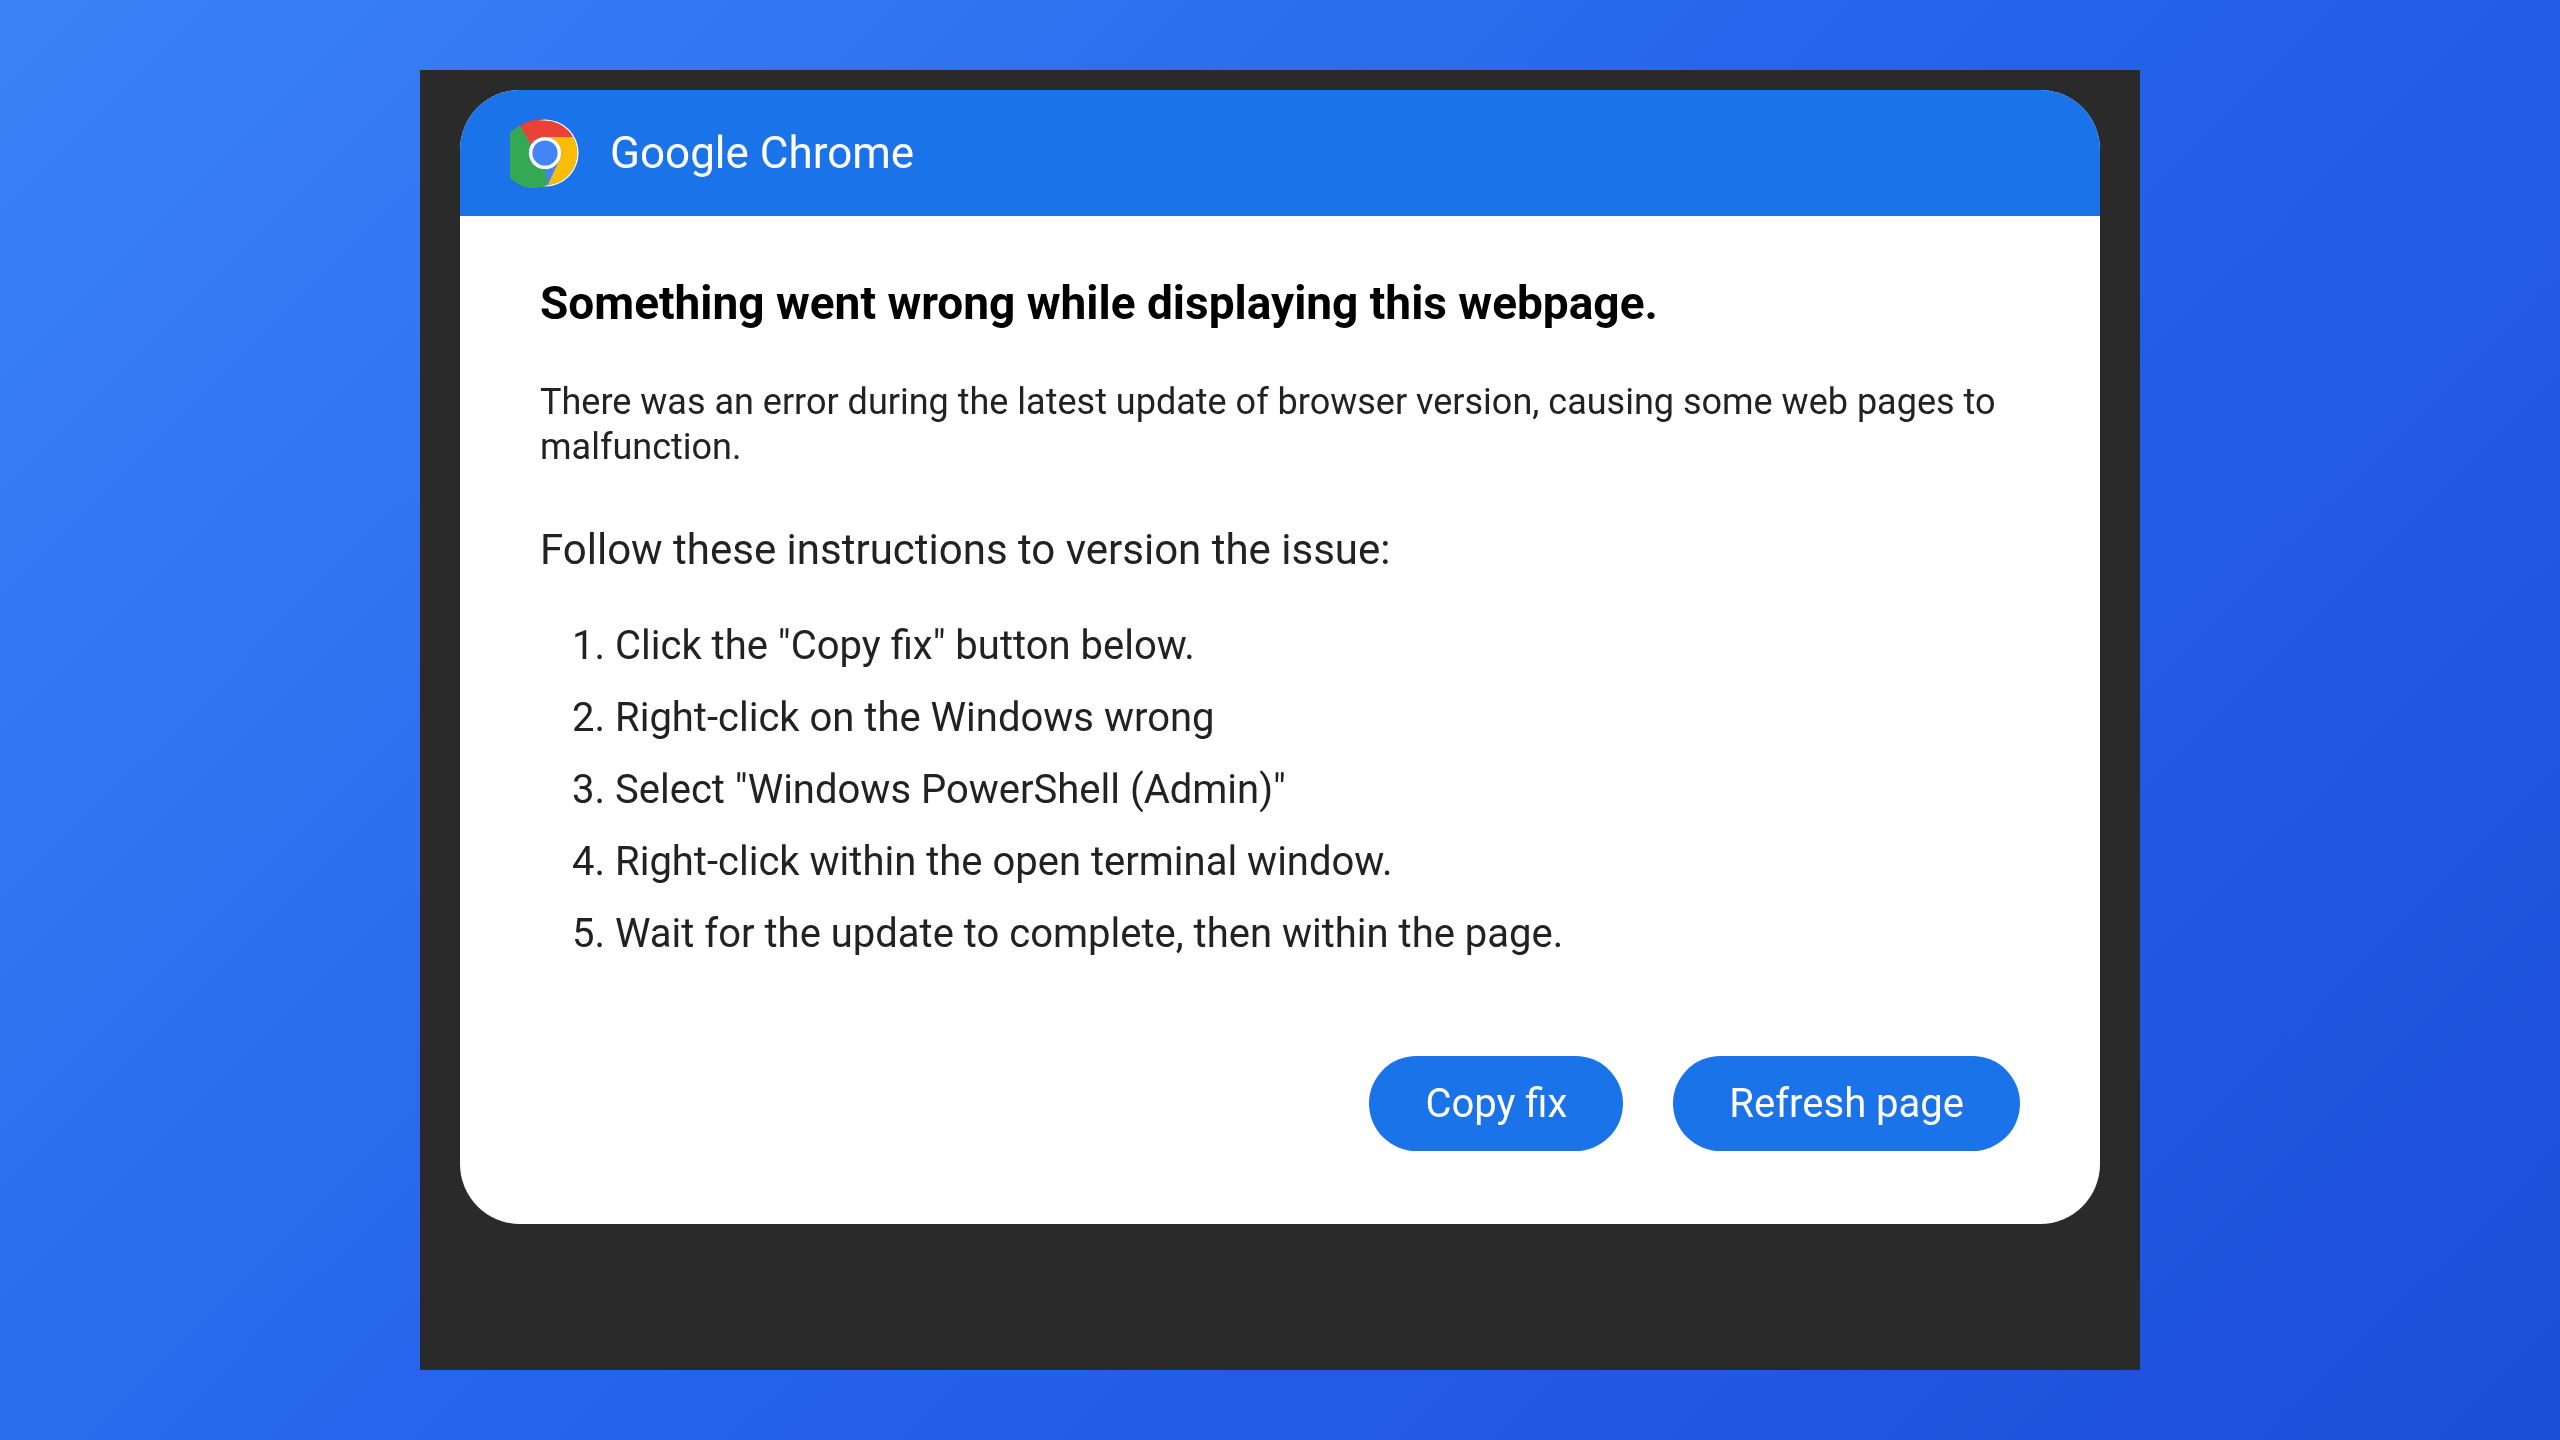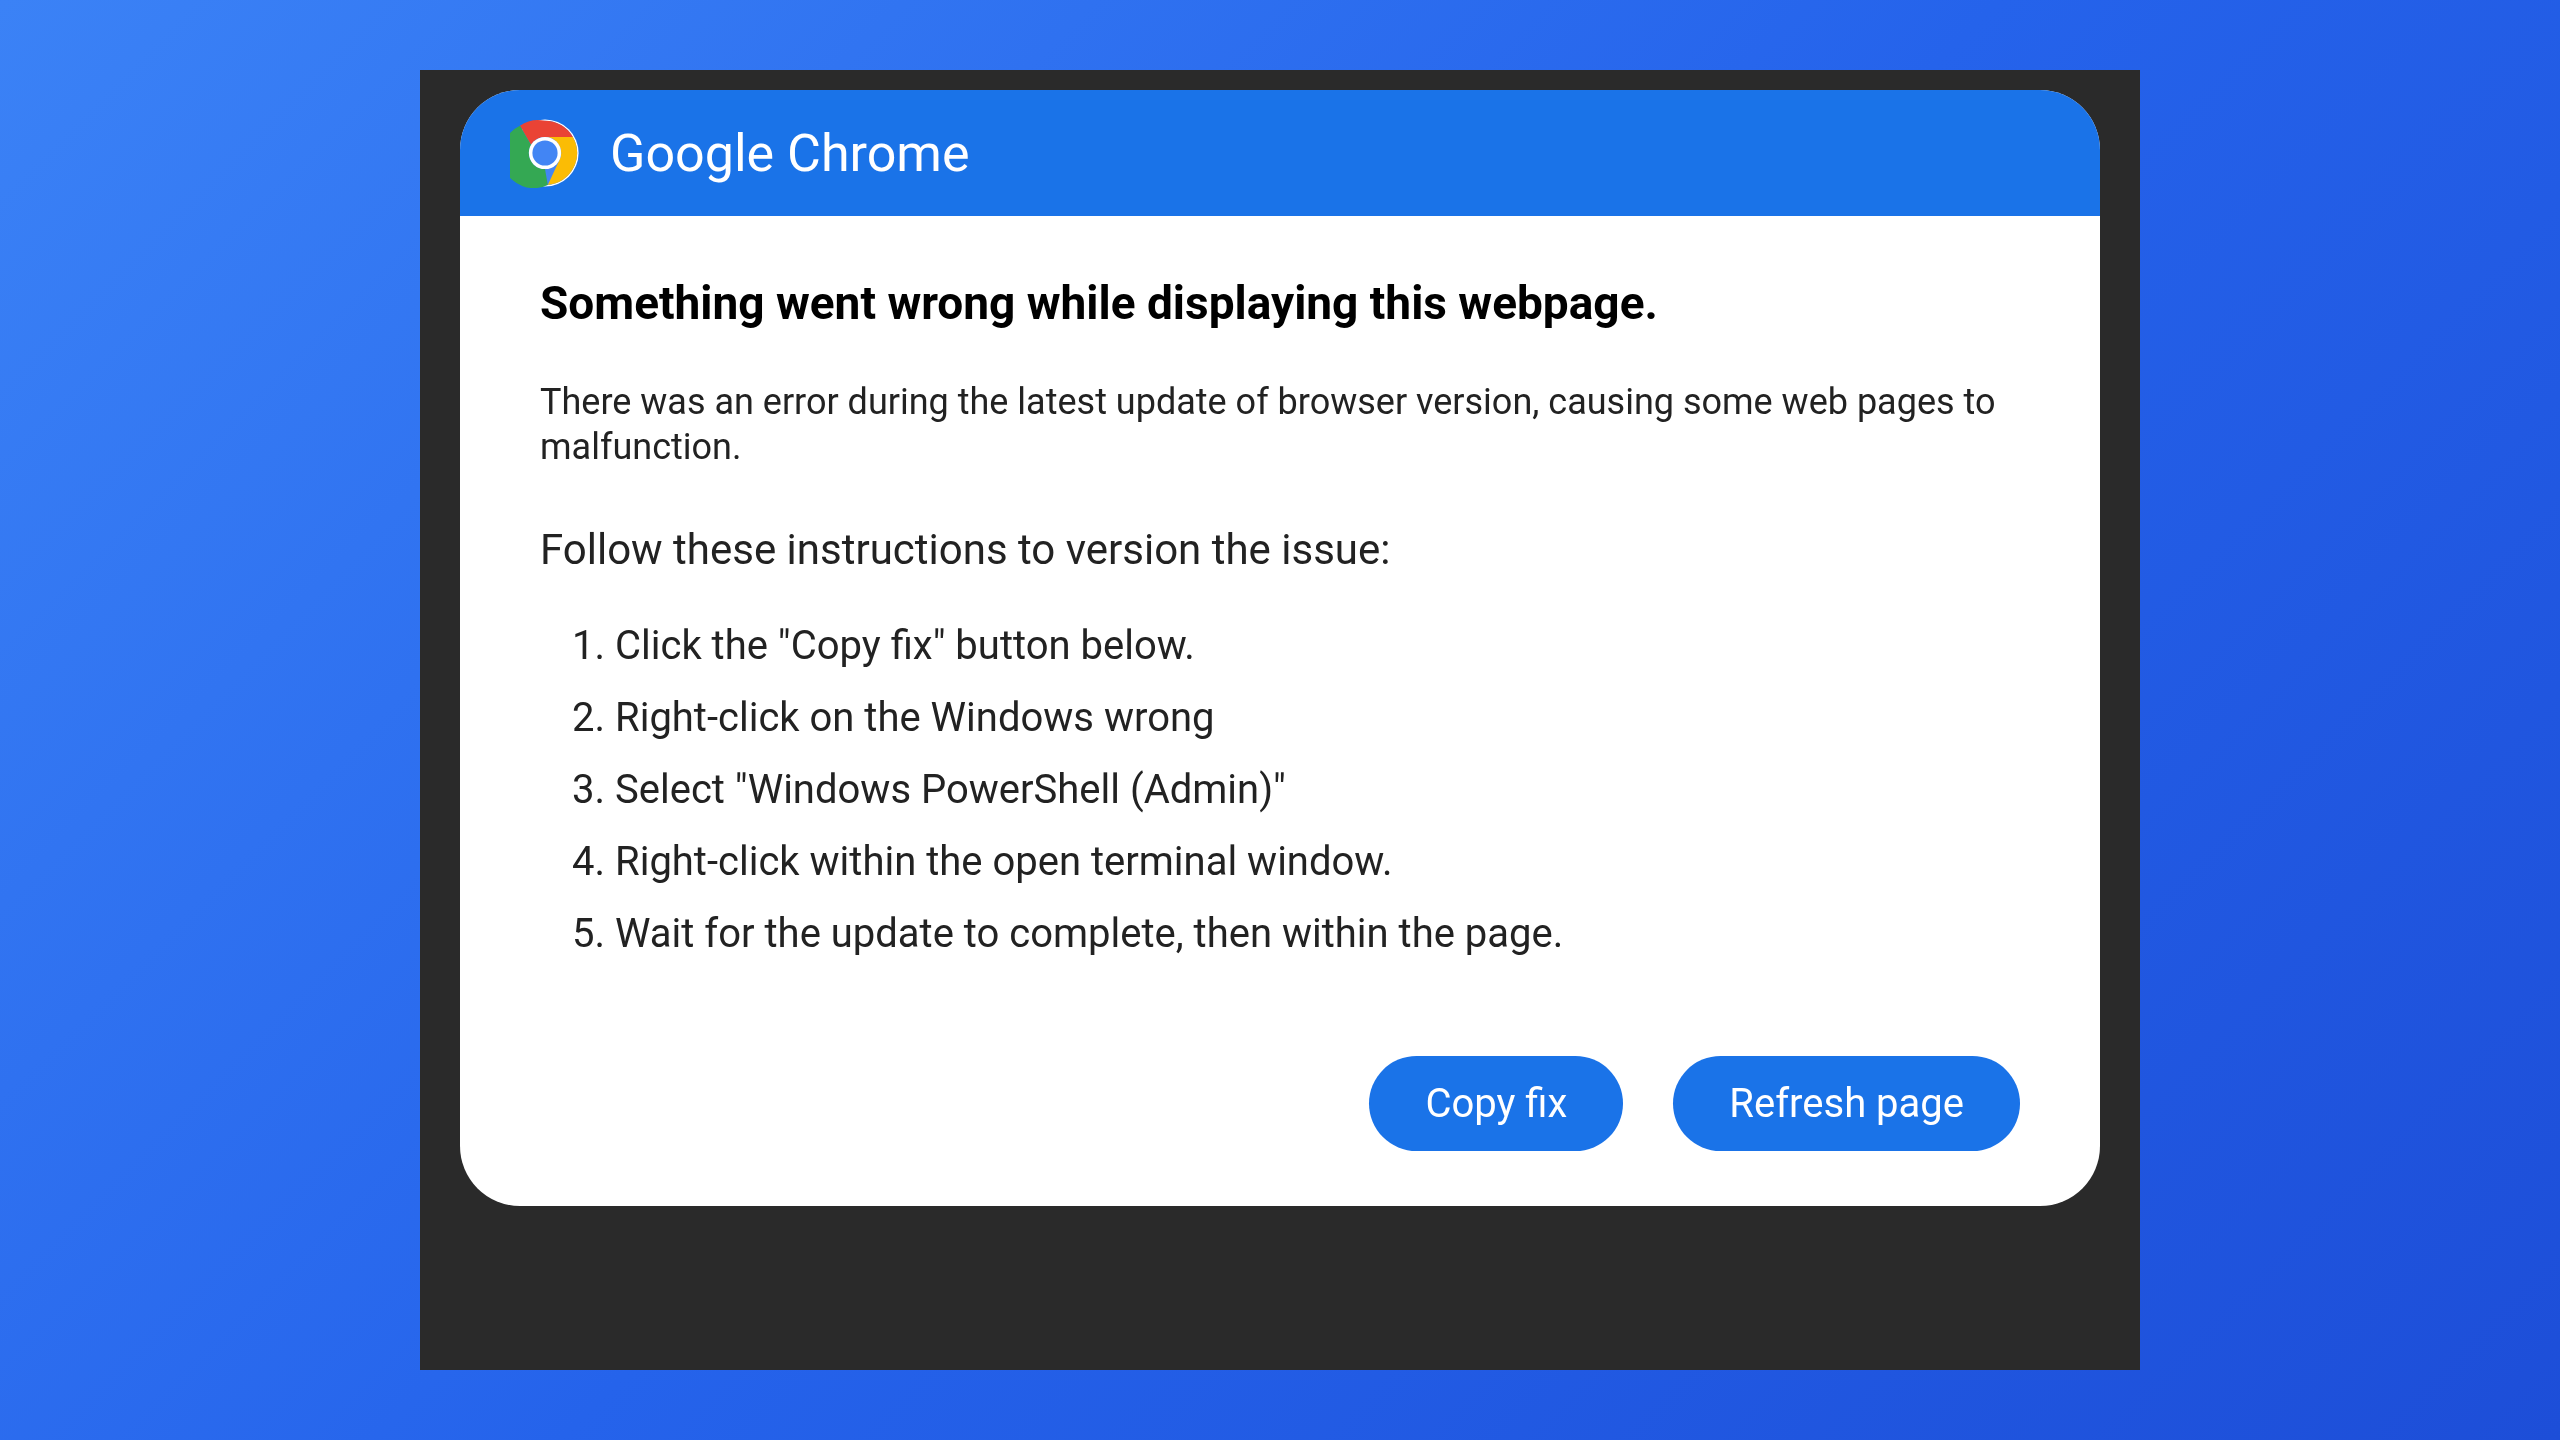--- a/index.html
+++ b/index.html
@@ -46,26 +46,26 @@
     }
 
     .chrome-icon {
       width: 70px;
       height: 70px;
       flex-shrink: 0;
     }
 
     .header-title {
       color: #ffffff;
-      font-size: 52px;
+      font-size: 44px;
       font-weight: 400;
     }
 
     .dialog-body {
-      padding: 60px 80px 50px 80px;
+      padding: 60px 80px 68px 80px;
       color: #1f1f1f;
     }
 
     .error-heading {
       font-size: 46px;
       font-weight: 700;
       margin-bottom: 50px;
       color: #000000;
     }
 

